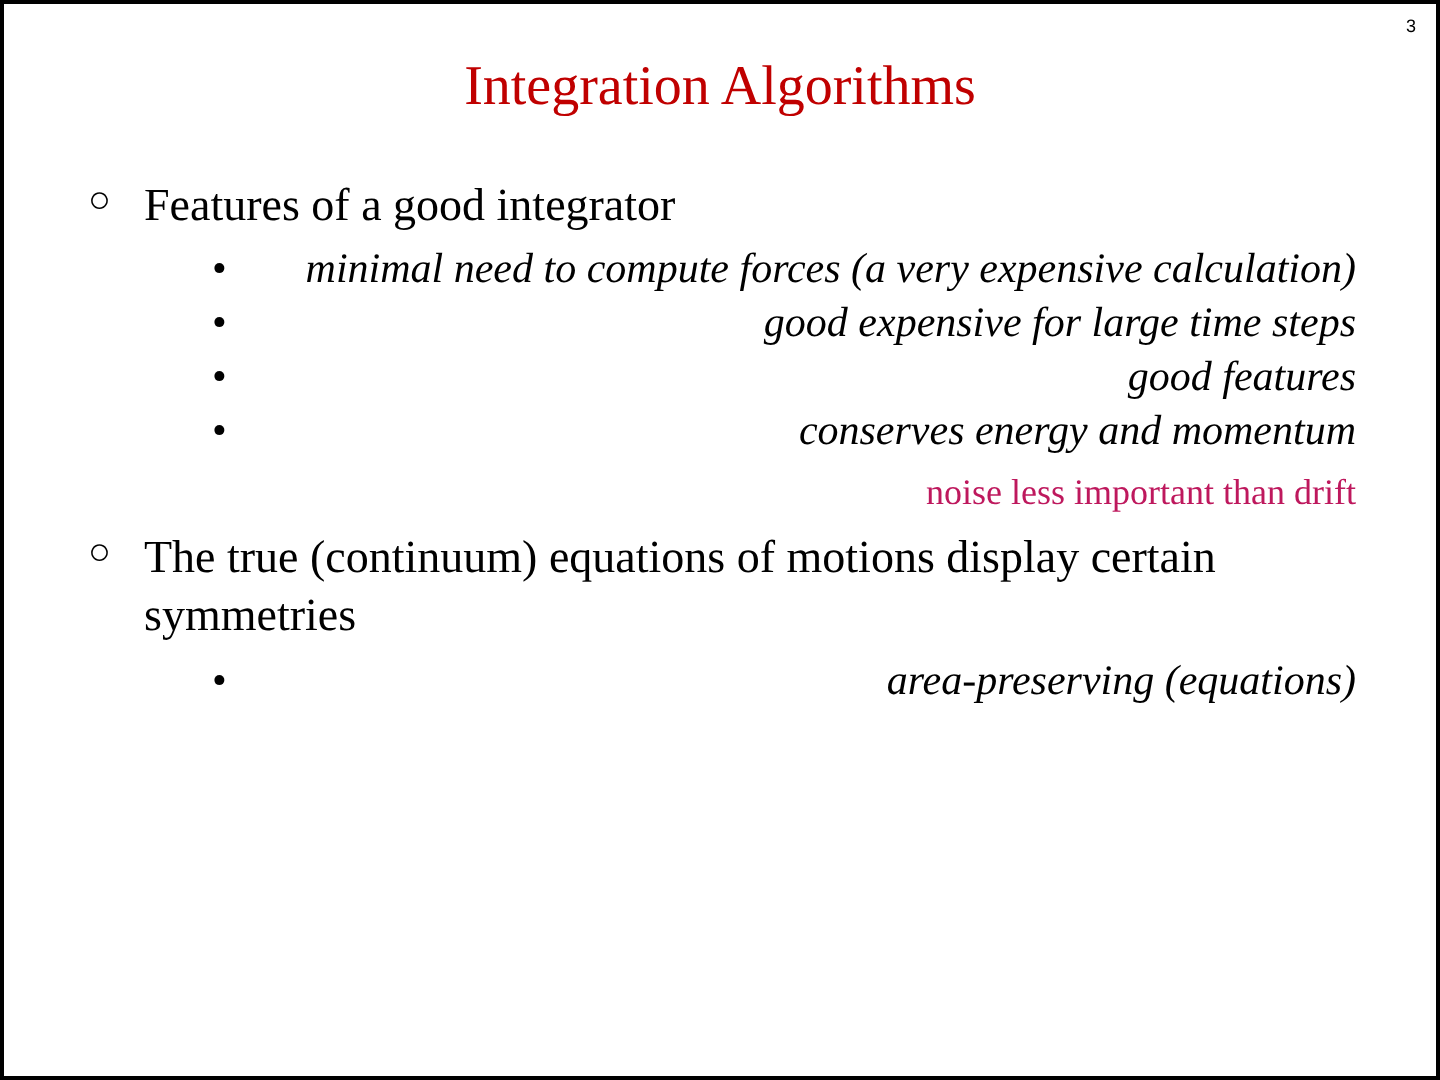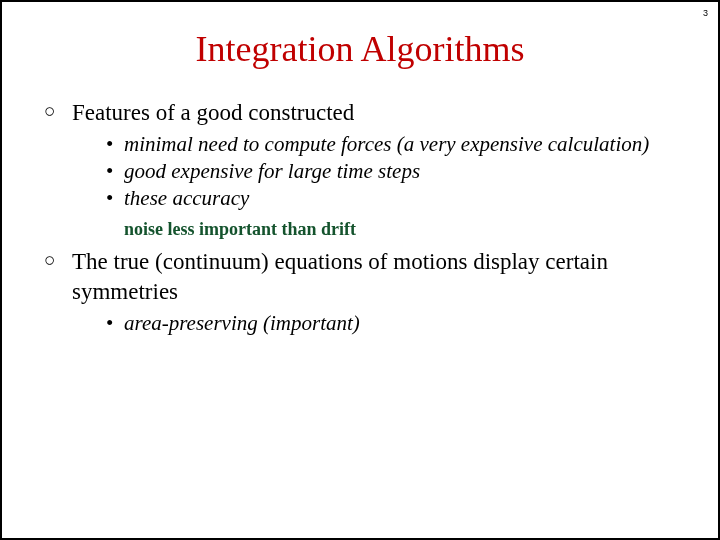--- a/index.html
+++ b/index.html
@@ -22,21 +22,21 @@
   .page-num {
     position: absolute;
     top: 6px;
     right: 10px;
     font-size: 9px;
     font-family: Arial, sans-serif;
     color: #000;
   }
   .title {
     text-align: center;
-    font-size: 36px;
+    font-size: 28px;
     color: #c00000;
     margin: 18px 0 28px 0;
     font-weight: normal;
   }
   ul.top {
     list-style: none;
     margin: 0;
     padding: 0 0 0 6px;
   }
   ul.top > li {
@@ -50,68 +50,71 @@
     content: "○";
     position: absolute;
     left: -4px;
     top: 1px;
     font-size: 19px;
   }
   ul.sub {
     list-style: none;
     margin: 4px 0 6px 0;
     padding: 0 0 0 34px;
+    text-align: right;
   }
   ul.sub > li {
     font-size: 21px;
     line-height: 1.28;
     padding-left: 18px;
     position: relative;
     font-style: italic;
   }
   ul.sub > li::before {
     content: "•";
     position: absolute;
     left: 0;
     top: 0;
     font-style: normal;
   }
   .note {
     display: block;
     font-size: 18px;
-    font-weight: bold;
+    font-weight: normal;
     font-style: normal;
-    color: #14532d;
+    color: #be185d;
     margin: 2px 0 6px 52px;
+    text-align: right;
   }
 </style>
 </head>
 <body>
 
 <div class="slide">
 
   <div class="page-num">3</div>
 
   <h1 class="title">Integration Algorithms</h1>
 
   <ul class="top">
 
     <li>
-      <span>Features of a good constructed</span>
+      <span>Features of a good integrator</span>
       <ul class="sub">
         <li>minimal need to compute forces (a very expensive calculation)</li>
         <li>good expensive for large time steps</li>
-        <li>these accuracy</li>
+        <li>good features</li>
+        <li>conserves energy and momentum</li>
       </ul>
       <span class="note">noise less important than drift</span>
     </li>
 
     <li>
       <span>The true (continuum) equations of motions display certain symmetries</span>
       <ul class="sub">
-        <li>area-preserving (important)</li>
+        <li>area-preserving (equations)</li>
       </ul>
     </li>
 
 
   </ul>
 
 </div>
 
 </body></html>

